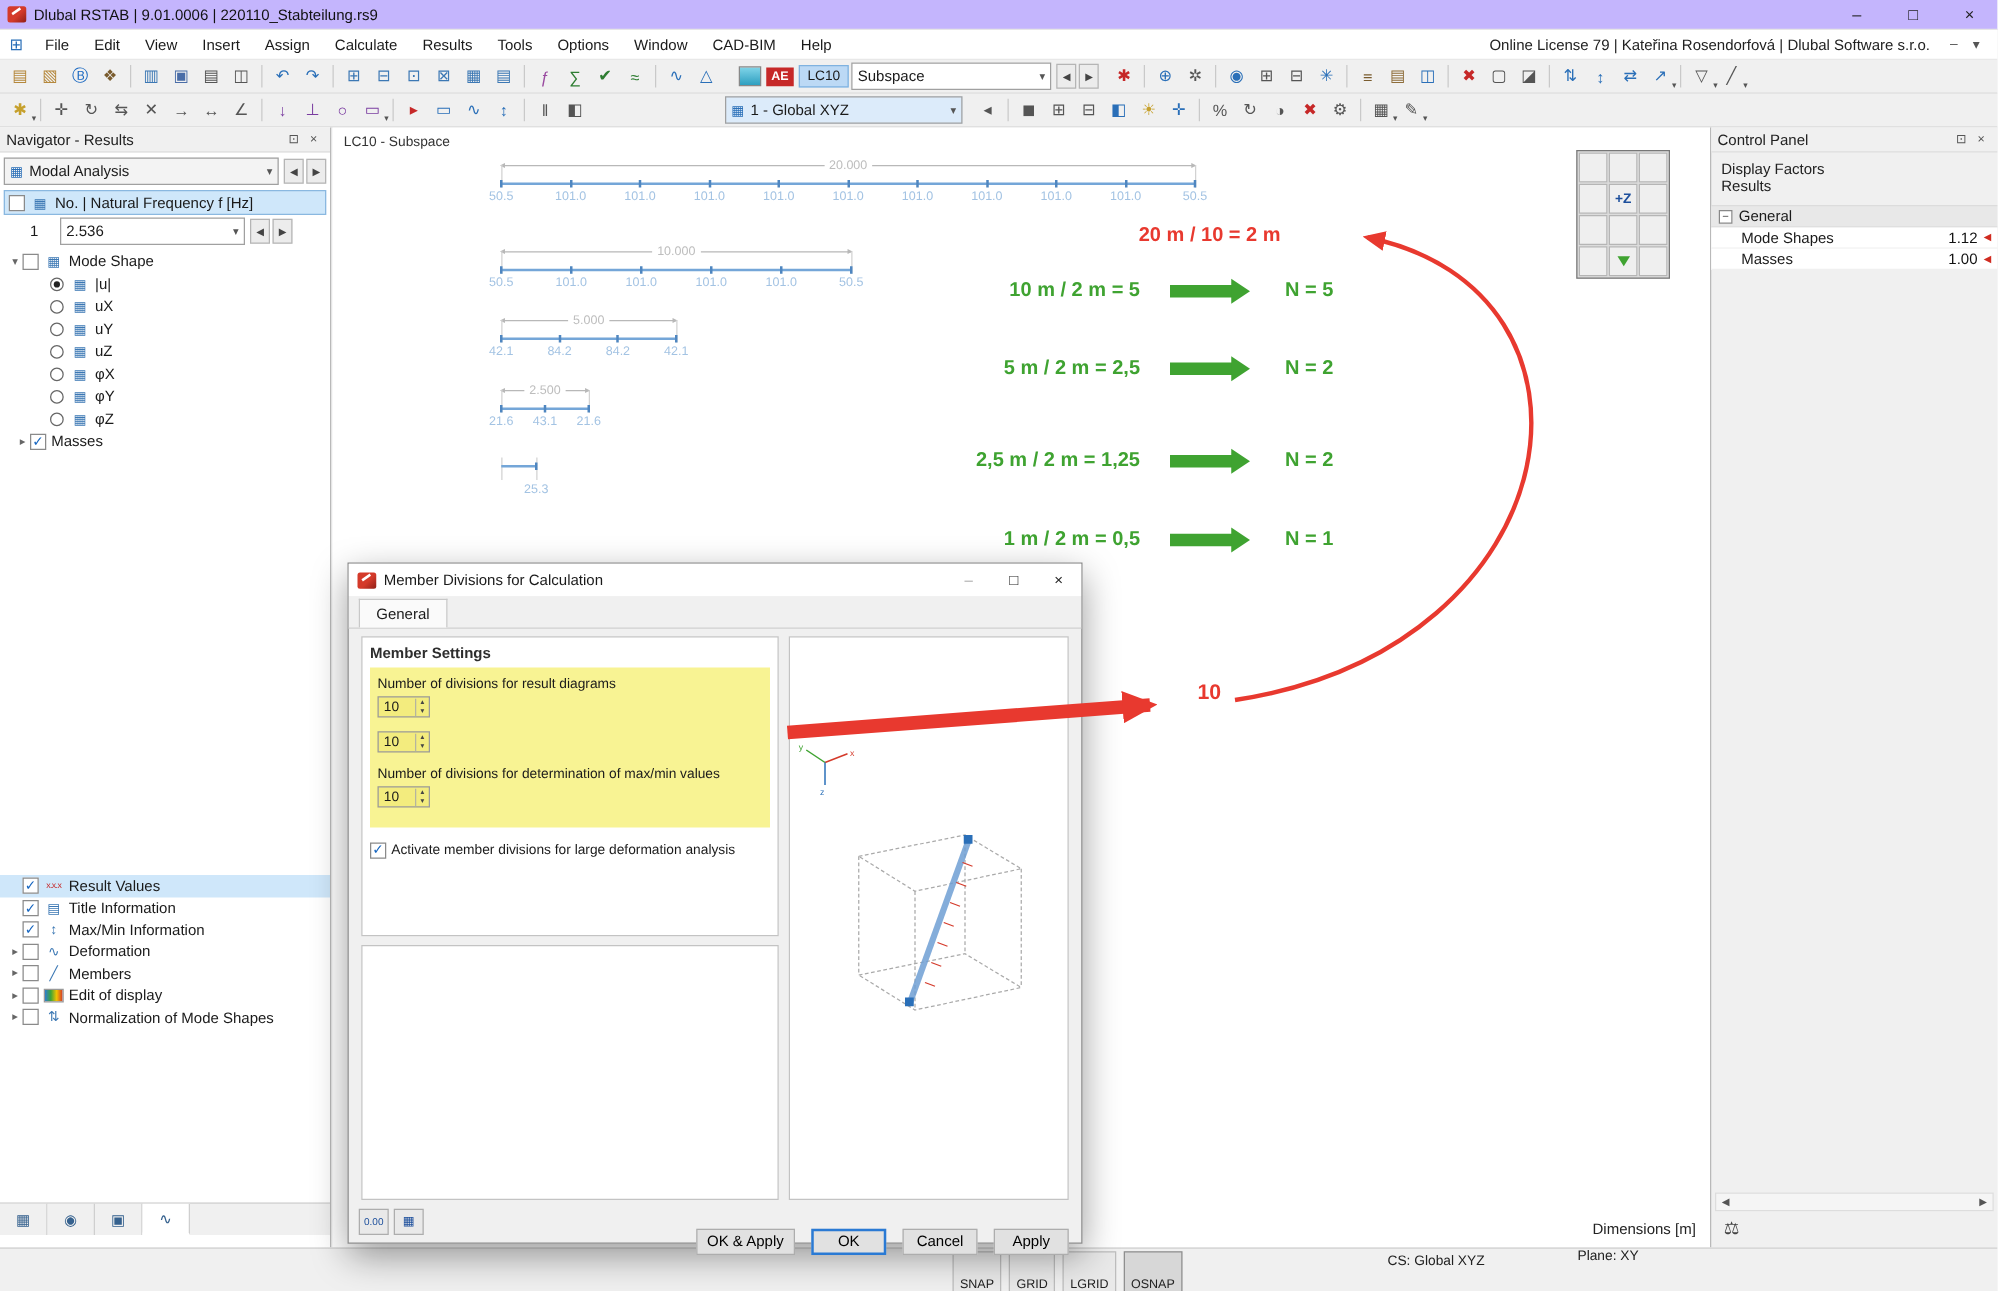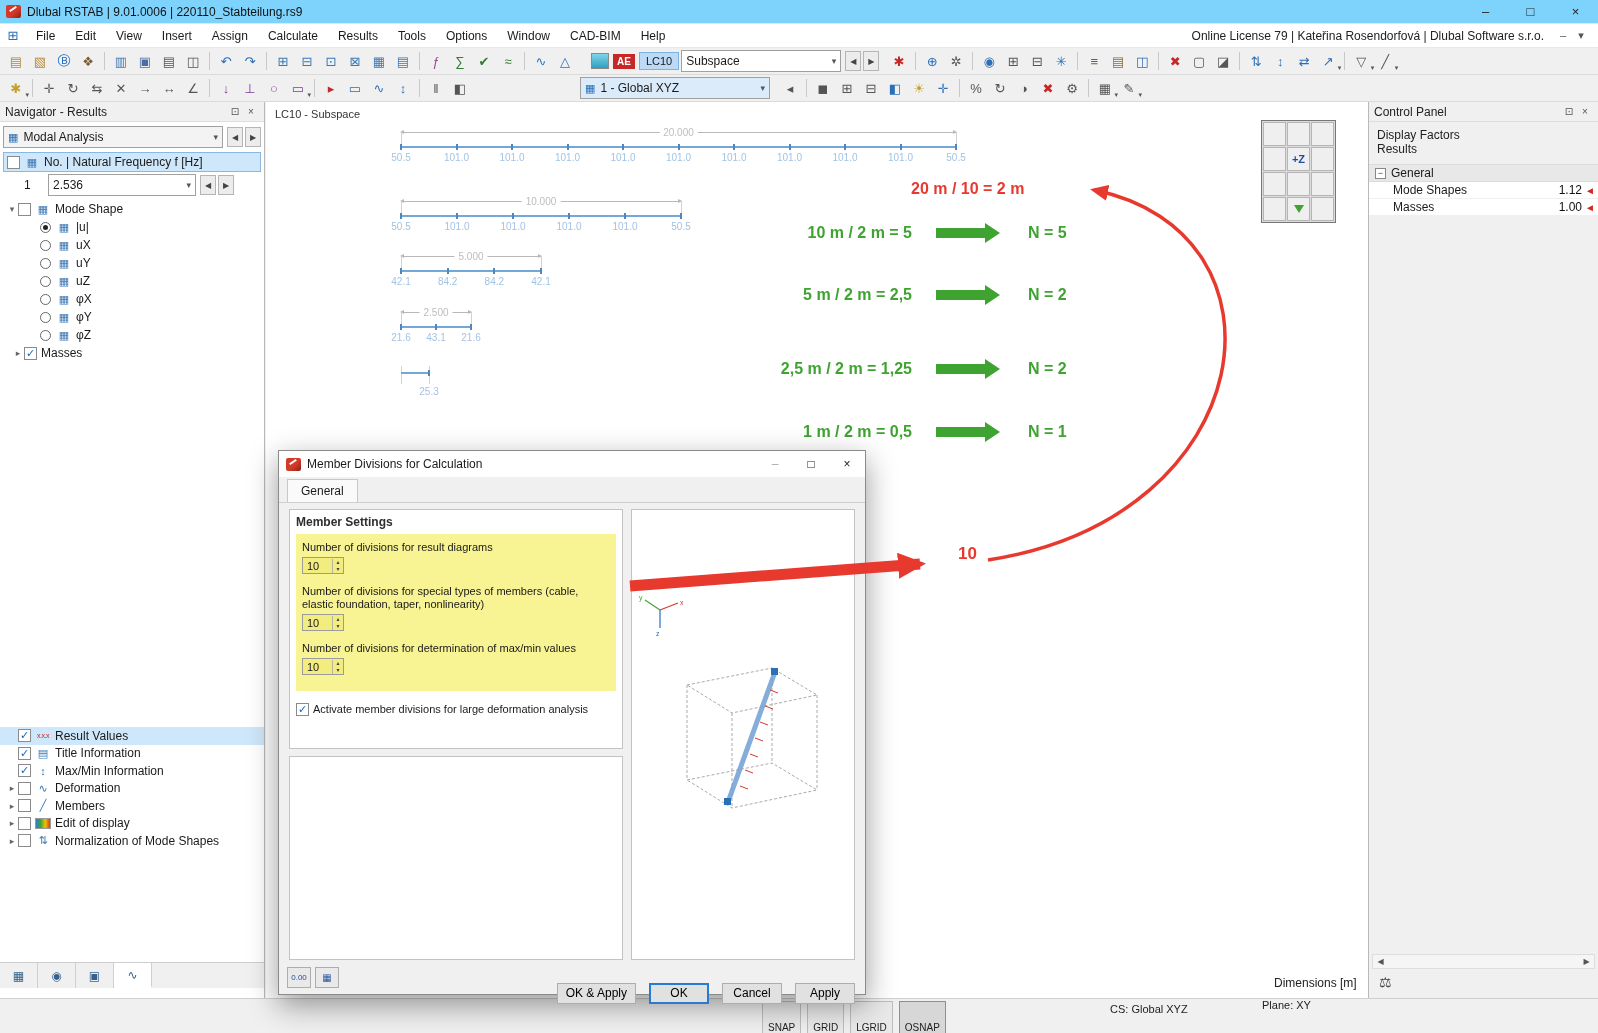--- a/index.html
+++ b/index.html
@@ -1,20 +1,20 @@
 <!DOCTYPE html>
 <html><head>
 <meta charset="utf-8">
 <style>
 *{margin:0;padding:0;box-sizing:border-box;}
 html,body{width:1598px;height:1033px;}
 body{position:relative;background:#f0f0f0;font-family:"Liberation Sans","DejaVu Sans",sans-serif;font-size:12px;color:#1a1a1a;overflow:hidden;}
 
 
-.titlebar{position:absolute;top:0;left:0;right:0;height:24px;background:#7dd3fc;border-bottom:1px solid #e6e6e6;display:flex;align-items:center;}
+.titlebar{position:absolute;top:0;left:0;right:0;height:24px;background:#c4b5fd;border-bottom:1px solid #e6e6e6;display:flex;align-items:center;}
 .applogo{width:15px;height:13px;margin:0 6px;background:linear-gradient(135deg,#d43a2a 55%,#8f1f16);border-radius:2px;position:relative;}
 .applogo:after{content:"";position:absolute;left:3px;top:3px;width:8px;height:2px;background:#fff;transform:rotate(-35deg);}
 .wtitle{font-size:12px;color:#111;}
 .wbtns{margin-left:auto;display:flex;height:24px;}
 .wbtn{width:45px;height:24px;display:flex;align-items:center;justify-content:center;font-size:13px;color:#222;}
 
 
 .menubar{position:absolute;top:24px;left:0;right:0;height:24px;background:#fff;display:flex;align-items:center;border-bottom:1px solid #e8e8e8;}
 .menugrid{width:16px;height:14px;margin:0 5px;color:#2a6fb8;font-size:13px;line-height:14px;text-align:center;}
 .menu-item{padding:0 10px;height:24px;line-height:24px;cursor:default;}
@@ -59,21 +59,21 @@
 .mini-icon.tinytext{font-size:7px;color:#c62828;letter-spacing:-0.5px;}
 .mini-icon.grad{height:11px;background:linear-gradient(90deg,#2e7dd1,#3fa535,#f2c200,#d43a2a);border:1px solid #999;}
 .tree{padding:2px 0;}
 .tree-row{display:flex;align-items:center;height:18px;padding-left:6px;font-size:12px;color:#1a1a1a;}
 .expander{width:12px;color:#666;font-size:9px;text-align:center;flex:0 0 auto;}
 .radio{width:11px;height:11px;border:1px solid #666;border-radius:50%;margin-right:5px;position:relative;flex:0 0 auto;background:#fff;}
 .radio.sel:after{content:"";position:absolute;left:2px;top:2px;width:5px;height:5px;border-radius:50%;background:#222;}
 .mode-row{padding-left:40px;}
 .nav-bottom{position:absolute;top:598px;left:0;right:0;}
 .bottom-row{height:17.5px;}
-.bottom-row.selrow{background:#cfe7fa;margin-top:27px;}
+.bottom-row.selrow{background:#cfe7fa;}
 .nav-tabs{position:absolute;bottom:10px;left:0;right:0;height:26px;display:flex;border-top:1px solid #cfcfcf;background:#f0f0f0;}
 .ntab{width:38px;height:25px;border-right:1px solid #cfcfcf;display:flex;align-items:center;justify-content:center;color:#35618e;font-size:12px;background:#f0f0f0;}
 .ntab.active{background:#fff;border-bottom:2px solid #fff;}
 
 
 .canvas{position:absolute;left:266px;top:102px;width:1102px;height:896px;background:#fff;overflow:hidden;}
 .view-label{position:absolute;left:9px;top:6px;font-size:11px;color:#333;}
 .beam{position:absolute;height:46px;}
 .dimline{position:relative;height:8px;}
 .dimline .ln{position:absolute;left:0;right:0;top:4px;height:1px;background:#b8b8b8;}
@@ -655,21 +655,21 @@
     <div class="spanel">
       <div class="section-title">Member Settings</div>
       <div class="yellow" id="dlg-fields">
           <div class="field"><div class="flabel">Number of divisions for result diagrams</div><div class="spinner">
               <span class="spval">10</span>
               <span class="sparrows">
                 <span>▴</span>
                 <span>▾</span>
               </span>
             </div></div>
-          <div class="field"><div class="flabel">Number of divisions for special types of members (cable, elastic foundation, taper, nonlinearity)</div><div class="spinner">
+          <div class="field"><div class="spinner">
               <span class="spval">10</span>
               <span class="sparrows">
                 <span>▴</span>
                 <span>▾</span>
               </span>
             </div></div>
           <div class="field"><div class="flabel">Number of divisions for determination of max/min values</div><div class="spinner">
               <span class="spval">10</span>
               <span class="sparrows">
                 <span>▴</span>

